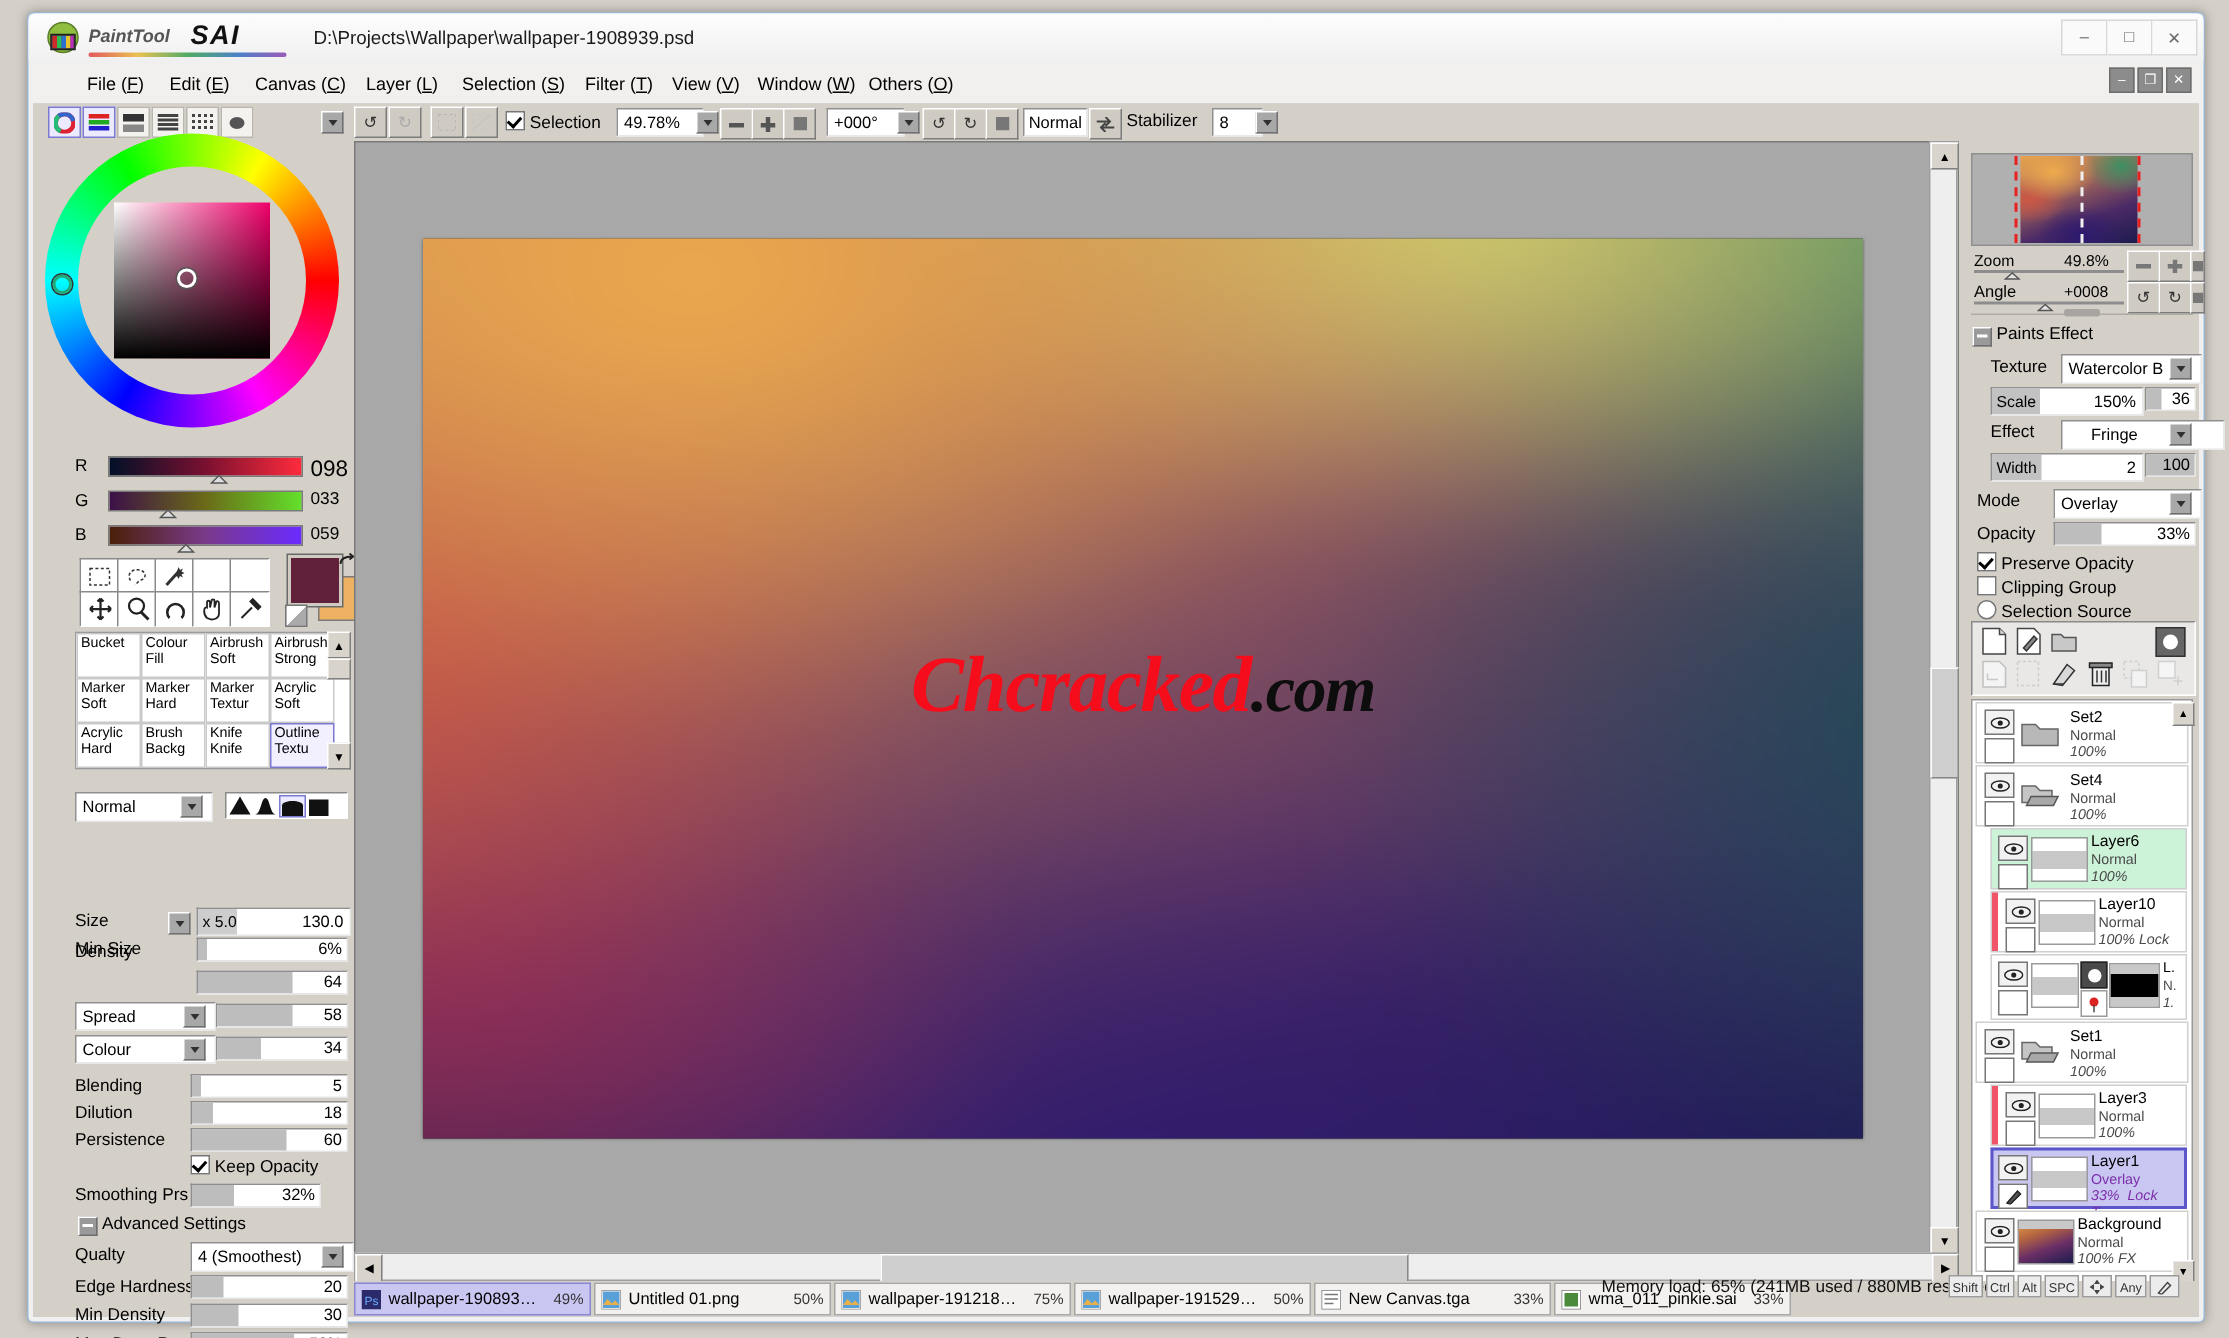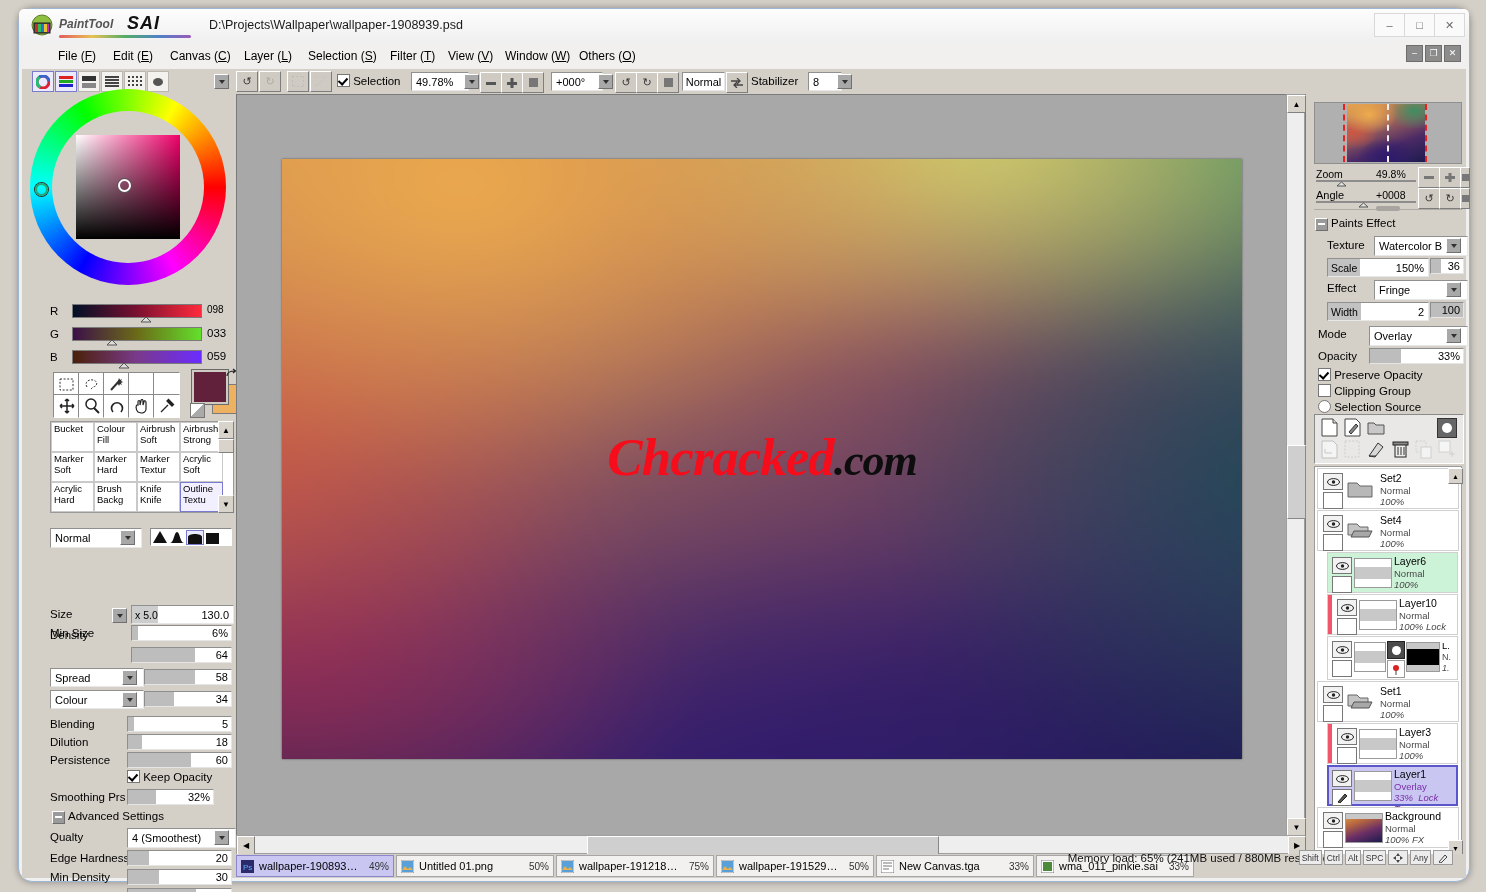--- a/index.html
+++ b/index.html
@@ -1,21 +1,21 @@
 <!DOCTYPE html>
 <html><head>
 <meta charset="utf-8">
 <style>
   html,body{margin:0;padding:0;background:#2b2b2b;}
   body{font-family:"Liberation Sans",sans-serif;-webkit-font-smoothing:antialiased;}
   #app{position:relative;width:1486px;height:892px;background:#d4d0c8;overflow:hidden;}
 
   
   .oswin{position:absolute;left:18px;top:8px;width:1450px;height:872px;background:#f0f0f0;
-         border:1px solid #9bb7d4;border-radius:14px;box-shadow:0 0 7px rgba(0,0,0,.35);}
+         border:1px solid #9bb7d4;border-radius:4px;box-shadow:0 0 7px rgba(0,0,0,.35);}
   .titlebar{position:absolute;left:0;top:0;width:100%;height:32px;
             background:linear-gradient(#fdfdfd,#f0f0f0);border-radius:5px 5px 0 0;}
   .sai-logo{position:absolute;left:12px;top:5px;width:22px;height:22px;}
   .sai-word{position:absolute;left:40px;top:8px;font-size:12px;font-style:italic;color:#555;font-weight:bold;}
   .sai-big{position:absolute;left:108px;top:4px;font-size:18px;font-weight:bold;color:#111;letter-spacing:1px;font-style:italic;}
   .sai-underline{position:absolute;left:40px;top:26px;width:132px;height:3px;
      background:linear-gradient(90deg,#e04040,#e8b838,#35a04a,#2f6fc0,#8a3fb0);opacity:.85;border-radius:2px;}
   .doc-title{position:absolute;left:190px;top:9px;font-size:12.5px;color:#1a1a1a;}
   .wbtns{position:absolute;right:4px;top:4px;display:flex;}
   .wbtn{width:29px;height:22px;border:1px solid #d8d8d8;border-left:none;background:#fafafa;
@@ -295,21 +295,21 @@
           <div class="dot" style="left:5px;top:94px;border-color:#2a7;box-shadow:0 0 0 1px #333"></div>
         </div>
 
         <div style="position:absolute;left:28px;top:208px;width:182px;height:62px">
           <div style="position:absolute;left:0;top:3px;font-size:11.5px">R</div>
           <div style="position:absolute;left:22px;top:2px;width:128px;height:12px;background:linear-gradient(90deg,#001027,#7a1030,#ff2b3c);border:1px solid #7a7a7a"></div>
           <div style="position:absolute;left:22px;top:2px;width:130px;height:12px"></div>
           <svg style="position:absolute;left:90px;top:14px" width="12" height="7">
               <path d="M1 6 L6 1 L11 6 Z" fill="#ddd" stroke="#555"></path>
             </svg>
-          <div style="position:absolute;left:157px;top:2px;font-size:10px">098</div>
+          <div style="position:absolute;left:157px;top:2px;font-size:15px">098</div>
 
           <div style="position:absolute;left:0;top:26px;font-size:11.5px">G</div>
           <div style="position:absolute;left:22px;top:25px;width:128px;height:12px;background:linear-gradient(90deg,#3c1048,#6b6a18,#63e02b);border:1px solid #7a7a7a"></div>
           <svg style="position:absolute;left:56px;top:37px" width="12" height="7">
               <path d="M1 6 L6 1 L11 6 Z" fill="#ddd" stroke="#555"></path>
             </svg>
           <div style="position:absolute;left:157px;top:25px;font-size:11.5px">033</div>
 
           <div style="position:absolute;left:0;top:49px;font-size:11.5px">B</div>
           <div style="position:absolute;left:22px;top:48px;width:128px;height:12px;background:linear-gradient(90deg,#4a2008,#7a3a8a,#6b2bff);border:1px solid #7a7a7a"></div>
@@ -606,21 +606,21 @@
         <div class="field" style="position:absolute;left:17px;top:164px;width:100px;height:17px">
           <span style="background:#c2c2c2;padding:0 3px;height:100%;display:flex;align-items:center;font-size:10.5px">Scale</span>
           <span style="margin-left:auto;padding-right:4px">150%</span>
         </div>
         <div class="slider" style="position:absolute;left:120px;top:164px;width:32px">
           <div class="fill" style="width:30%"></div>
             <div class="num">36</div>
           </div>
 
         <div class="lbl" style="position:absolute;left:17px;top:188px">Effect</div>
-        <div class="field" style="position:absolute;left:64px;top:186px;width:88px;height:18px;padding-left:4px">Fringe</div>
+        <div class="field" style="position:absolute;left:64px;top:186px;width:88px;height:18px;padding-left:19px">Fringe</div>
         <div class="spin" style="position:absolute;left:136px;top:188px"></div>
 
         <div class="field" style="position:absolute;left:17px;top:208px;width:100px;height:17px">
           <span style="background:#c2c2c2;padding:0 3px;height:100%;display:flex;align-items:center;font-size:10.5px">Width</span>
           <span style="margin-left:auto;padding-right:4px">2</span>
         </div>
         <div class="slider" style="position:absolute;left:120px;top:208px;width:32px">
           <div class="fill" style="width:100%"></div>
             <div class="num">100</div>
           </div>

